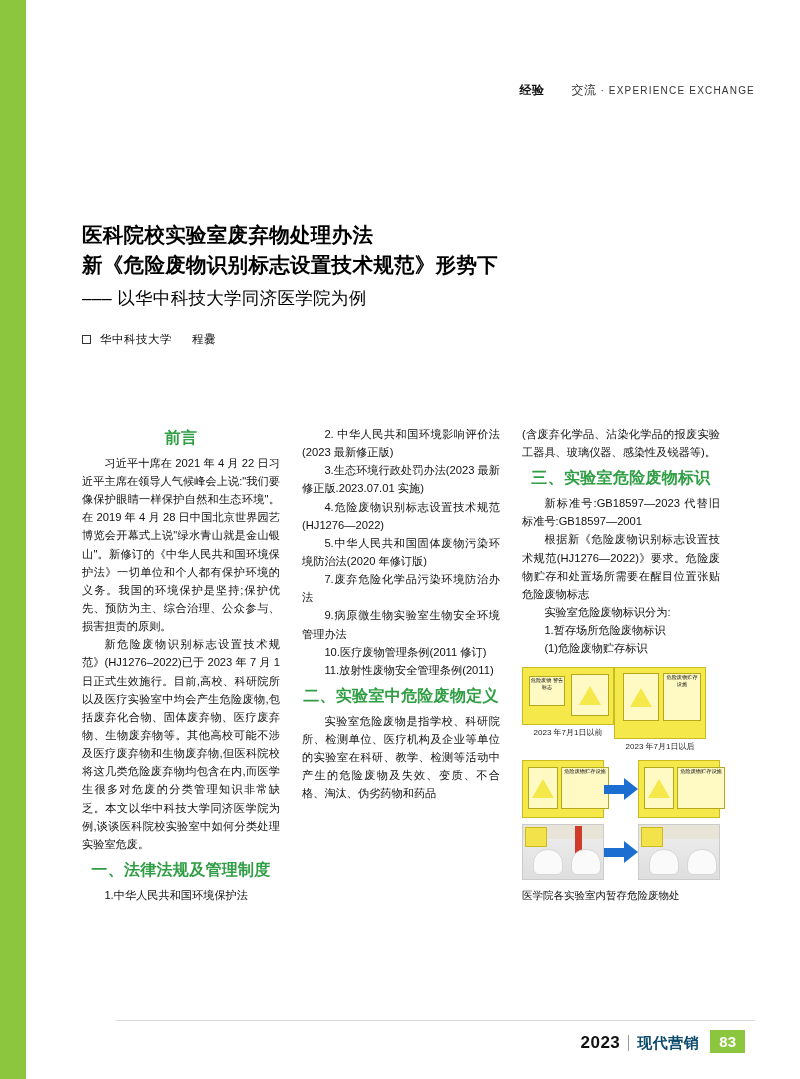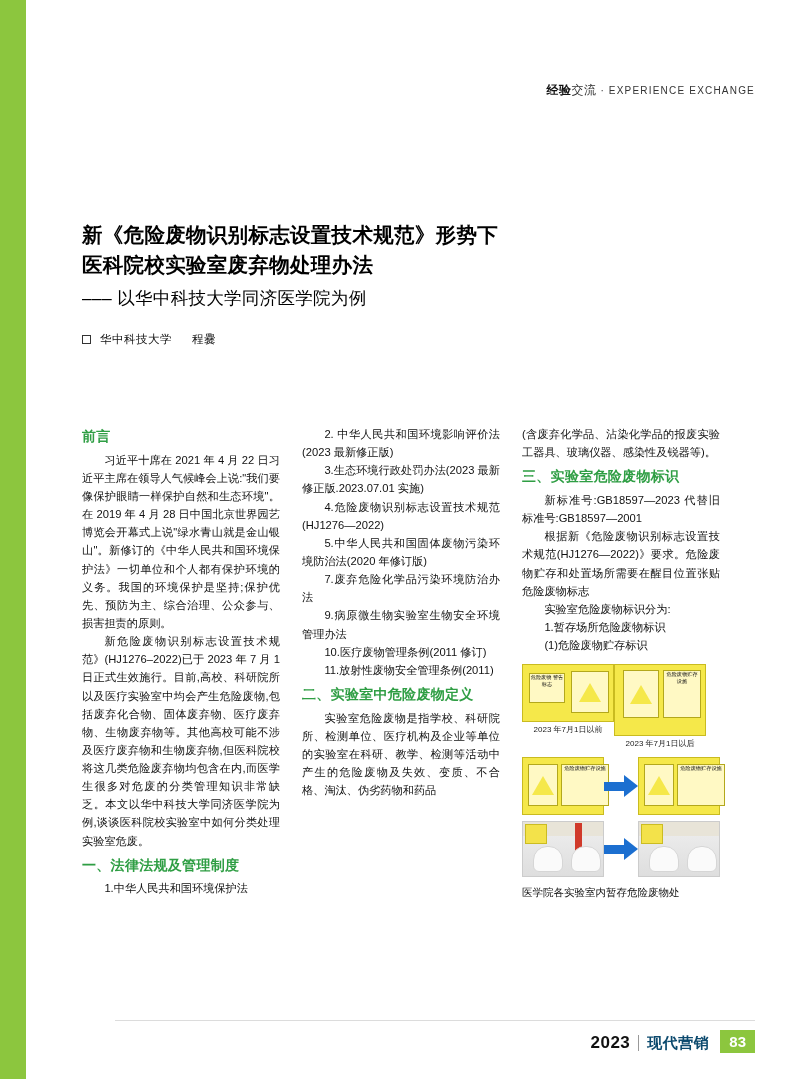--- a/index.html
+++ b/index.html
@@ -36,21 +36,21 @@
   .header {
     position: absolute;
     right: 45px;
     top: 82px;
     font-size: 12px;
     letter-spacing: 0.5px;
     color: #222;
     white-space: nowrap;
   }
   .header .cn-bold { font-weight: bold; color: #111; }
-  .header .cn-light { color: #333; }
+  .header .cn-light { color: #333; margin-left: 27px; }
   .header .en {
     font-size: 10px;
     letter-spacing: 1.2px;
     color: #333;
   }
   
   .title-area {
     position: absolute;
     left: 82px;
     top: 220px;
@@ -99,23 +99,24 @@
   }
   .col {
     width: 198px;
     font-size: 11.2px;
     line-height: 1.62;
     color: #111;
   }
   .h-green {
     color: #2f9e44;
     font-weight: bold;
-    font-size: 14px;
+    font-size: 16px;
     margin: 0 0 3px 0;
     letter-spacing: 0.3px;
+    text-align: center;
   }
   .h-green.spaced { margin-top: 4px; }
   p { margin: 0; text-align: justify; text-justify: inter-ideograph; }
   p.indent { text-indent: 2em; }
 
   
   .figures {
     margin-top: 10px;
   }
   .fig-row {
@@ -224,21 +225,21 @@
     font-size: 10.5px;
     color: #111;
     margin-top: 8px;
     text-align: left;
     line-height: 1.5;
   }
 
   
   .footer {
     position: absolute;
-    right: 45px;
+    right: 55px;
     bottom: 26px;
     display: flex;
     align-items: flex-end;
     gap: 6px;
   }
   .footer .year {
     font-size: 17px;
     color: #111;
     font-weight: bold;
     letter-spacing: 0.5px;
@@ -280,22 +281,22 @@
   <div class="edge-bar"></div>
   <div class="edge-bar-inner"></div>
 
   <div class="header">
     <span class="cn-bold">经验</span><span class="cn-light">交流</span>
     <span class="en">·</span>
     <span class="en">EXPERIENCE EXCHANGE</span>
   </div>
 
   <div class="title-area">
+    <div class="title-main">医科院校实验室废弃物处理办法</div>
     <div class="title-main">新《危险废物识别标志设置技术规范》形势下</div>
-    <div class="title-main">医科院校实验室废弃物处理办法</div>
     <div class="title-sub">––– 以华中科技大学同济医学院为例</div>
     <div class="author-line">
       <span class="author-box"></span>
       <span class="author-affil">华中科技大学</span>
       <span class="author-name">程爨</span>
     </div>
   </div>
 
   <div class="cols">
 

